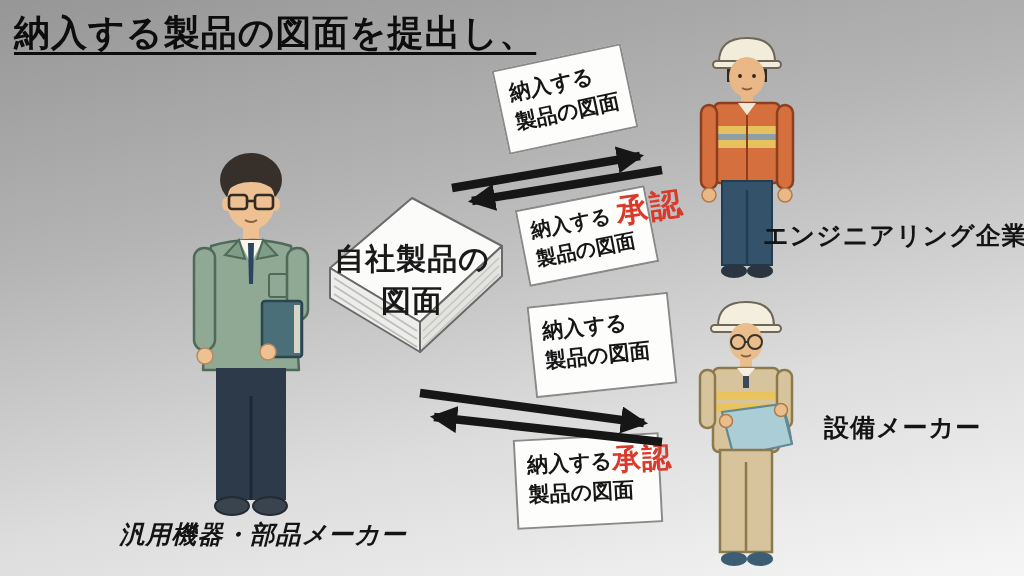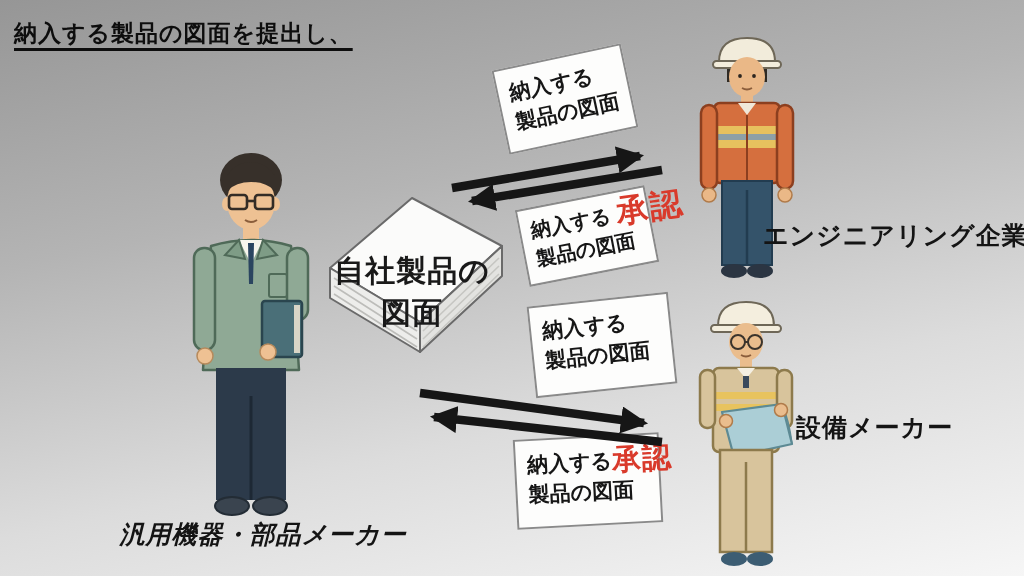--- a/index.html
+++ b/index.html
@@ -6,21 +6,21 @@
   .canvas{
     position:relative;
     width:1024px;height:576px;
     overflow:hidden;
     background:linear-gradient(168deg,#969696 0%,#b4b4b4 34%,#dcdcdc 68%,#f6f6f6 100%);
     font-family:"Liberation Sans","DejaVu Sans",sans-serif;
   }
   
   .title{position:absolute;left:14px;top:12px;z-index:6;}
   .title-line{
-    font-size:23px;font-weight:bold;color:#0d0d0d;
+    font-size:36px;font-weight:bold;color:#0d0d0d;
     line-height:42px;letter-spacing:1px;
     text-decoration:underline;
     text-decoration-thickness:2.5px;
     text-underline-offset:7px;
     white-space:nowrap;
   }
   
   .art{position:absolute;left:0;top:0;z-index:4;pointer-events:none;}
   
   .flow-box{
@@ -43,32 +43,32 @@
     letter-spacing:2px;white-space:nowrap;
   }
   .stamp-top{left:616px;top:186px;transform:rotate(-8deg);}
   .stamp-inline{
     color:#d93a2b;font-size:29px;line-height:20px;
     position:relative;top:2px;letter-spacing:1px;
   }
   
   .center-doc{
     position:absolute;left:322px;top:238px;width:180px;z-index:6;
-    text-align:center;font-weight:bold;color:#191919;margin-top:12px;
+    text-align:center;font-weight:bold;color:#191919;
   }
   .center-doc .cd1,.center-doc .cd2{display:block;font-size:30px;line-height:42px;letter-spacing:1px;}
   
   .actor-label{
     position:absolute;z-index:6;
     font-size:25px;font-weight:bold;color:#141414;
     white-space:nowrap;letter-spacing:1px;
   }
   .label-supplier{left:118px;top:518px;width:290px;text-align:center;font-style:italic;}
   .label-engineering{left:763px;top:219px;}
-  .label-equipment{left:796px;top:411px;text-align:right;}
+  .label-equipment{left:824px;top:411px;text-align:right;}
   
   .person{position:absolute;z-index:2;}
   .person-left{left:166px;top:146px;}
   .person-eng{left:692px;top:30px;}
   .person-equip{left:686px;top:292px;}
 </style>
 </head>
 <body>
 
 <div class="canvas">

